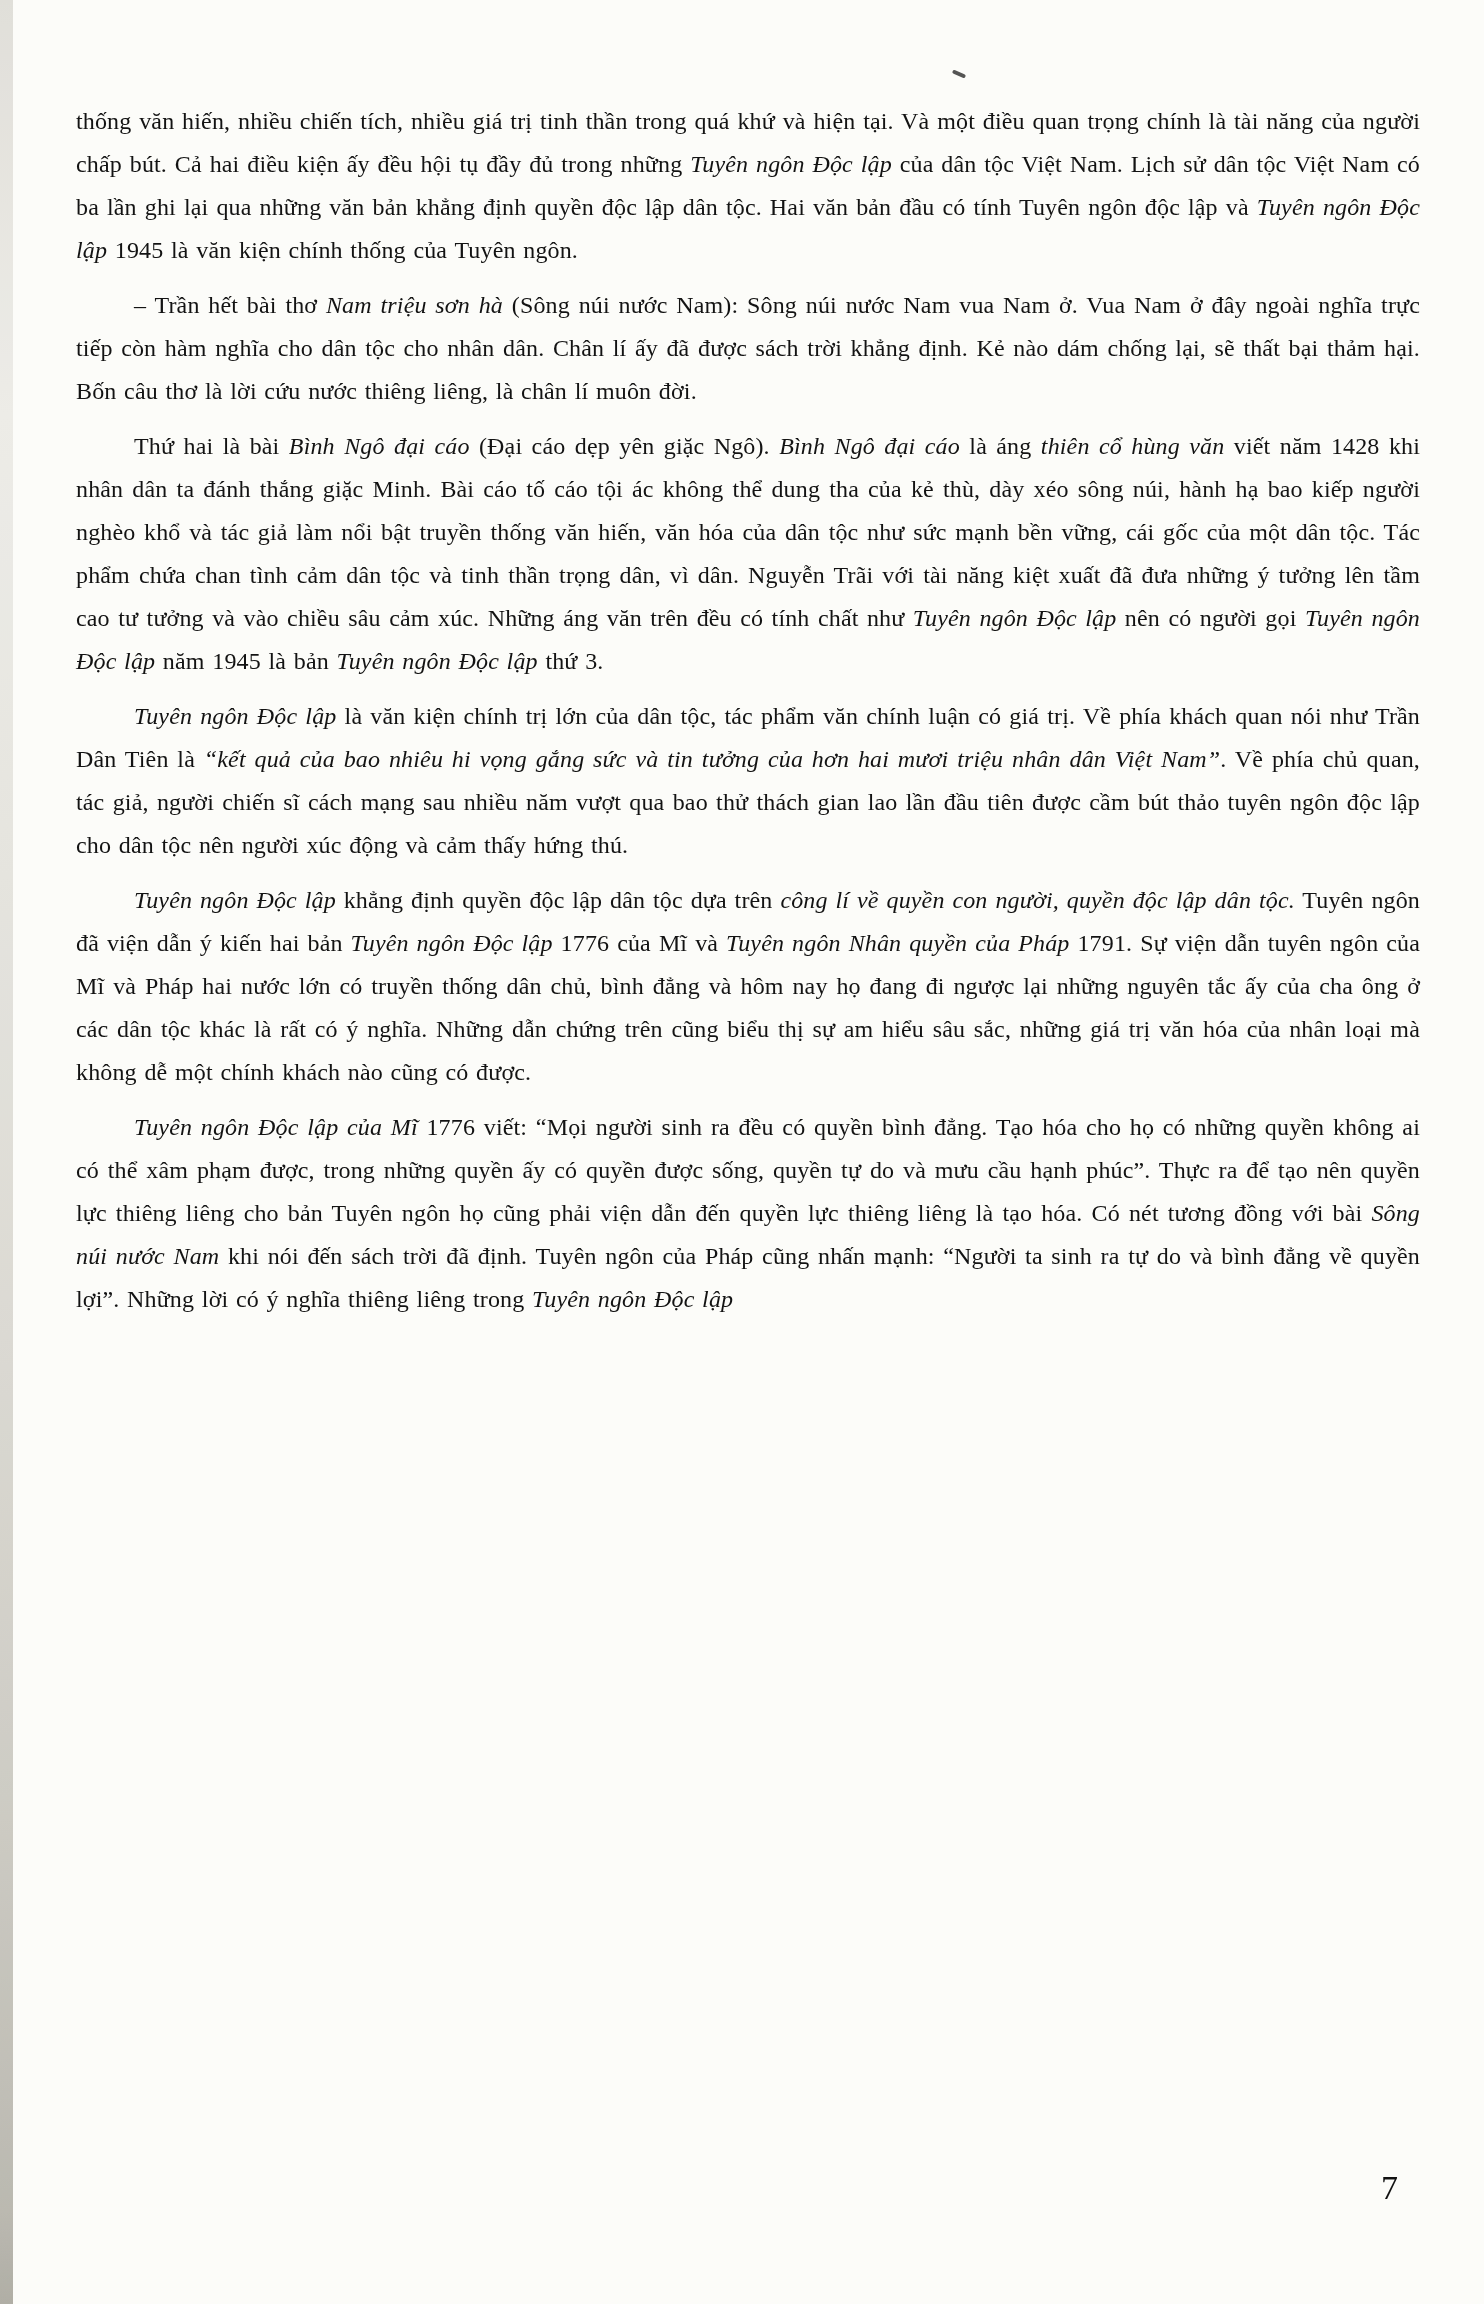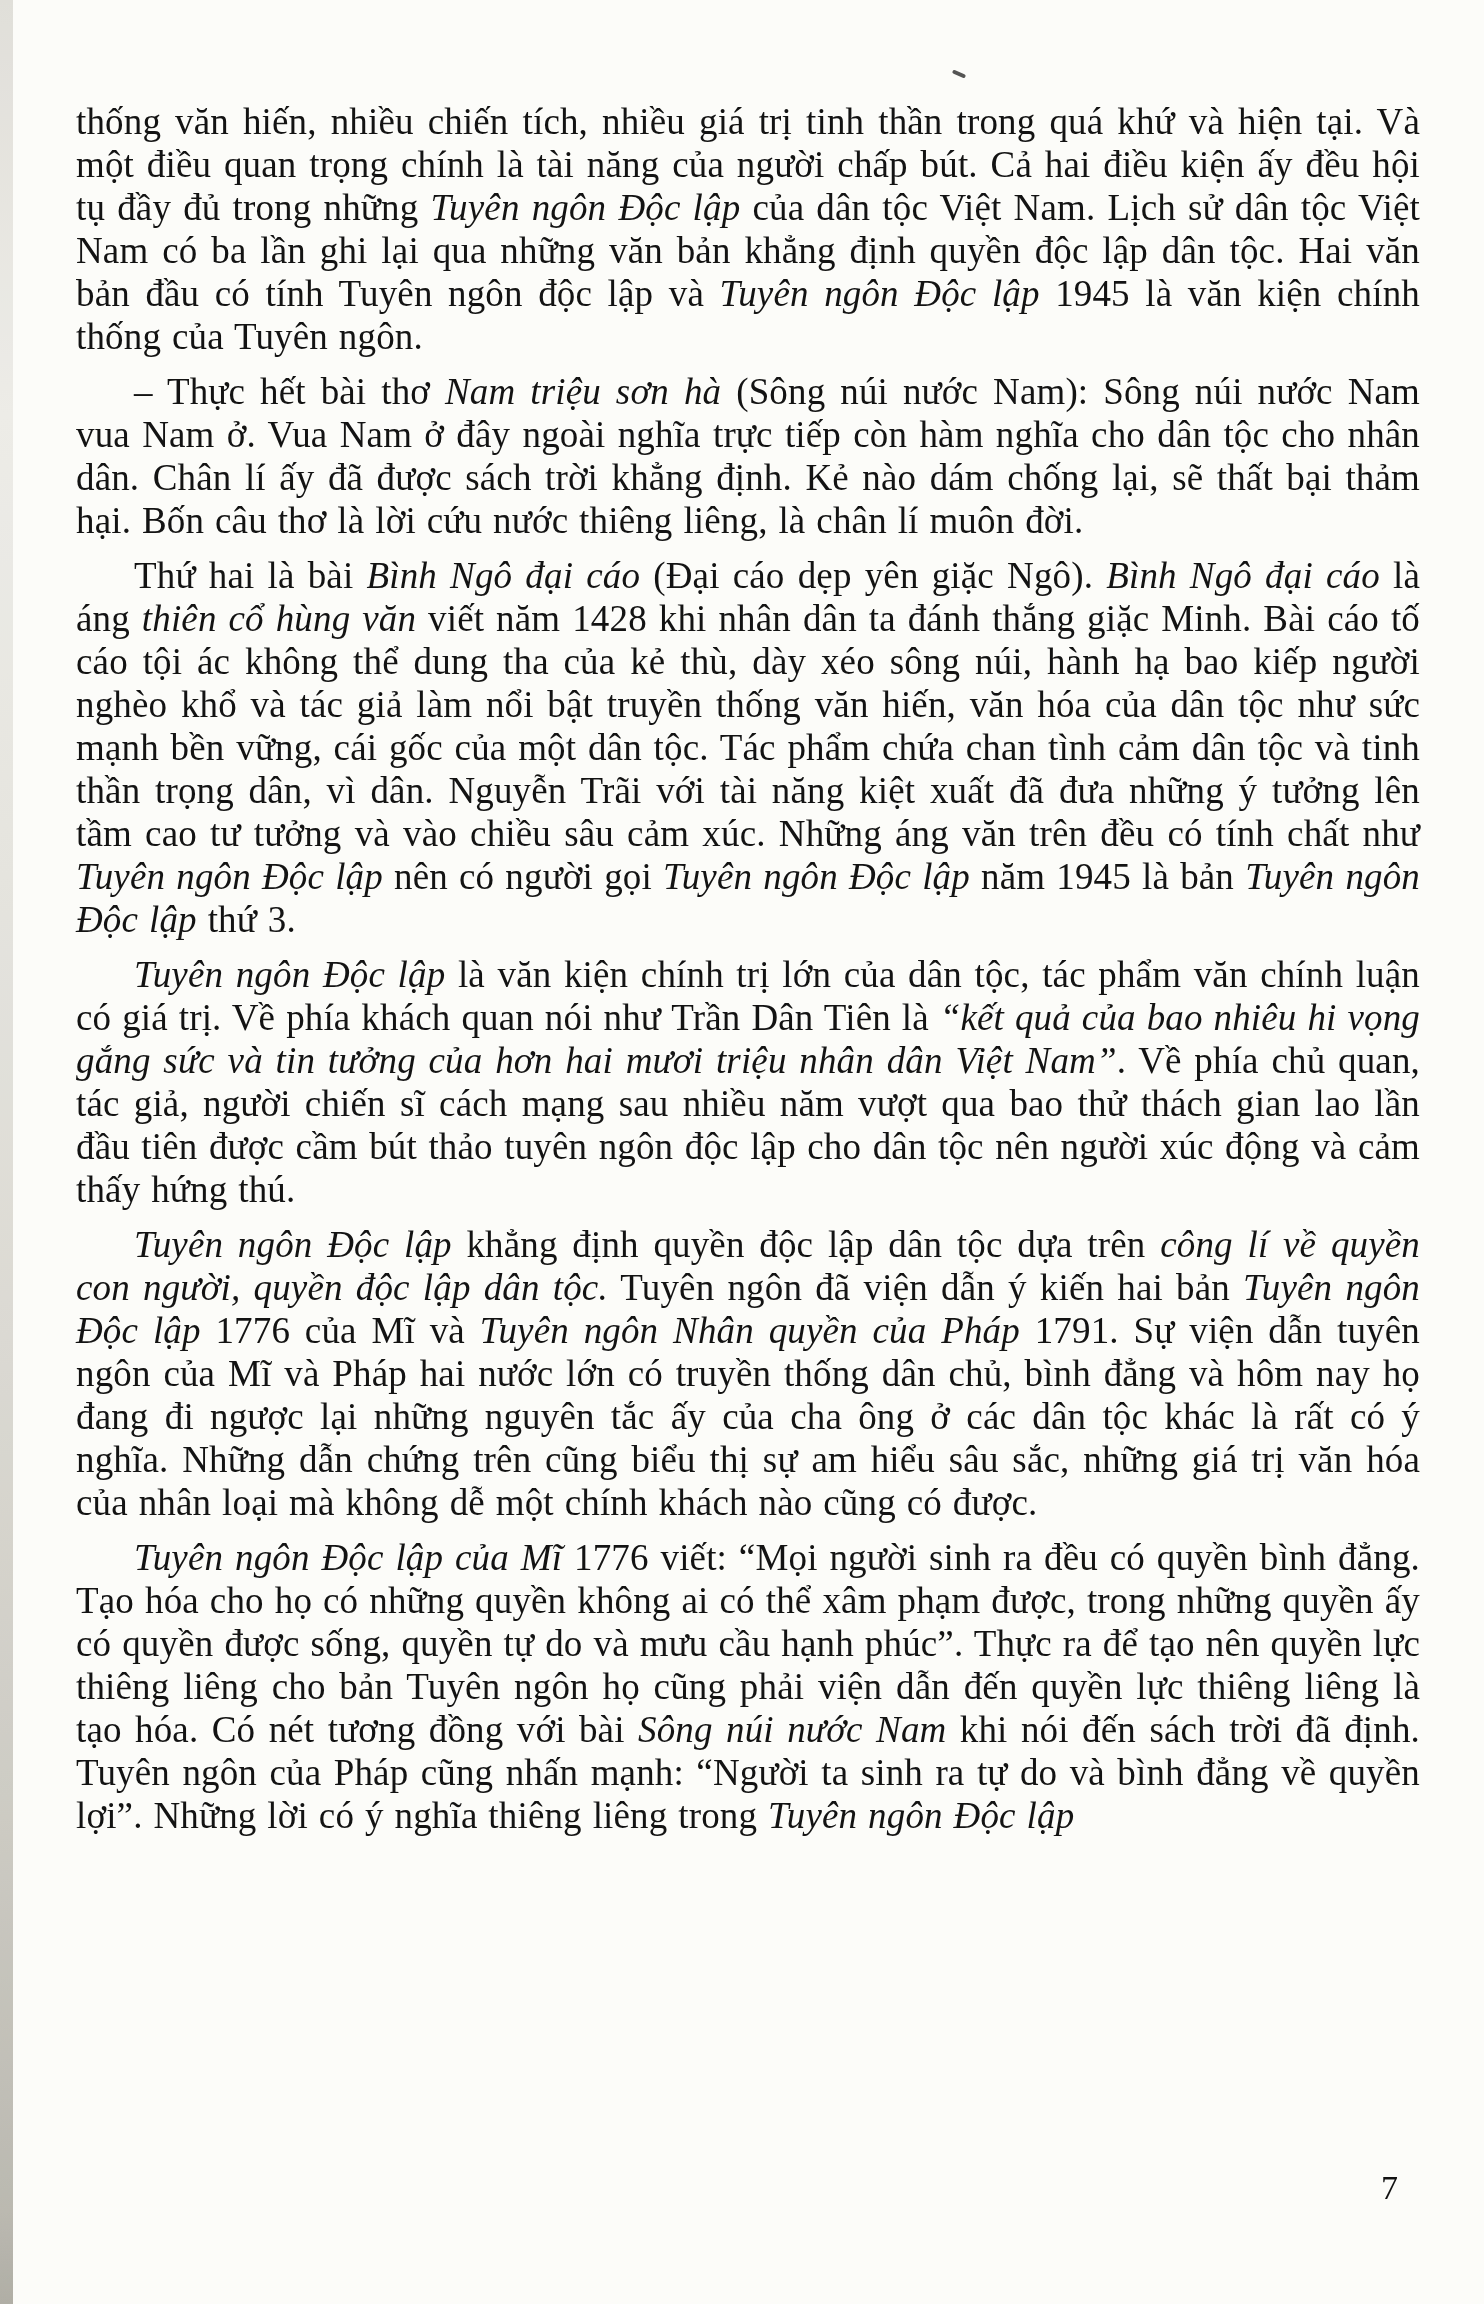--- a/index.html
+++ b/index.html
@@ -47,21 +47,21 @@
     background: #2a2a2a;
     transform: rotate(24deg);
     border-radius: 2px;
     opacity: .8;
   }
   .text-block {
     position: absolute;
     left: 76px;
     top: 100px;
     width: 1344px;
-    font-size: 37px;
+    font-size: 24px;
     line-height: 43px;
     text-align: justify;
     letter-spacing: 0.15px;
     word-spacing: 1.5px;
   }
   .text-block p {
     margin: 0 0 12px 0;
   }
   .text-block p.ind {
     text-indent: 58px;
@@ -81,21 +81,21 @@
 </head>
 <body>
 
 <div class="page">
   <div class="edge-strip"></div>
   <div class="scan-tick"></div>
 
   <div class="text-block">
     <p><span>thống văn hiến, nhiều chiến tích, nhiều giá trị tinh thần trong quá khứ và hiện tại. Và một điều quan trọng chính là tài năng của người chấp bút. Cả hai điều kiện ấy đều hội tụ đầy đủ trong những </span><span class="it">Tuyên ngôn Độc lập</span><span> của dân tộc Việt Nam. Lịch sử dân tộc Việt Nam có ba lần ghi lại qua những văn bản khẳng định quyền độc lập dân tộc. Hai văn bản đầu có tính Tuyên ngôn độc lập và </span><span class="it">Tuyên ngôn Độc lập</span><span> 1945 là văn kiện chính thống của Tuyên ngôn.</span></p>
 
-    <p class="ind"><span>– Thực hết bài thơ </span><span class="it">Nam triệu sơn hà</span><span> (Sông núi nước Nam): Sông núi nước Nam vua Nam ở. Vua Nam ở đây ngoài nghĩa trực tiếp còn hàm nghĩa cho dân tộc cho nhân dân. Chân lí ấy đã được sách trời khẳng định. Kẻ nào dám chống lại, sẽ thất bại thảm hại. Bốn câu thơ là lời cứu nước thiêng liêng, là chân lí muôn đời.</span></p>
+    <p class="ind"><span>– Trần hết bài thơ </span><span class="it">Nam triệu sơn hà</span><span> (Sông núi nước Nam): Sông núi nước Nam vua Nam ở. Vua Nam ở đây ngoài nghĩa trực tiếp còn hàm nghĩa cho dân tộc cho nhân dân. Chân lí ấy đã được sách trời khẳng định. Kẻ nào dám chống lại, sẽ thất bại thảm hại. Bốn câu thơ là lời cứu nước thiêng liêng, là chân lí muôn đời.</span></p>
 
     <p class="ind"><span>Thứ hai là bài </span><span class="it">Bình Ngô đại cáo</span><span> (Đại cáo dẹp yên giặc Ngô). </span><span class="it">Bình Ngô đại cáo</span><span> là áng </span><span class="it">thiên cổ hùng văn</span><span> viết năm 1428 khi nhân dân ta đánh thắng giặc Minh. Bài cáo tố cáo tội ác không thể dung tha của kẻ thù, dày xéo sông núi, hành hạ bao kiếp người nghèo khổ và tác giả làm nổi bật truyền thống văn hiến, văn hóa của dân tộc như sức mạnh bền vững, cái gốc của một dân tộc. Tác phẩm chứa chan tình cảm dân tộc và tinh thần trọng dân, vì dân. Nguyễn Trãi với tài năng kiệt xuất đã đưa những ý tưởng lên tầm cao tư tưởng và vào chiều sâu cảm xúc. Những áng văn trên đều có tính chất như </span><span class="it">Tuyên ngôn Độc lập</span><span> nên có người gọi </span><span class="it">Tuyên ngôn Độc lập</span><span> năm 1945 là bản </span><span class="it">Tuyên ngôn Độc lập</span><span> thứ 3.</span></p>
 
     <p class="ind"><span class="it">Tuyên ngôn Độc lập</span><span> là văn kiện chính trị lớn của dân tộc, tác phẩm văn chính luận có giá trị. Về phía khách quan nói như Trần Dân Tiên là </span><span class="it">“kết quả của bao nhiêu hi vọng gắng sức và tin tưởng của hơn hai mươi triệu nhân dân Việt Nam”</span><span>. Về phía chủ quan, tác giả, người chiến sĩ cách mạng sau nhiều năm vượt qua bao thử thách gian lao lần đầu tiên được cầm bút thảo tuyên ngôn độc lập cho dân tộc nên người xúc động và cảm thấy hứng thú.</span></p>
 
     <p class="ind"><span class="it">Tuyên ngôn Độc lập</span><span> khẳng định quyền độc lập dân tộc dựa trên </span><span class="it">công lí về quyền con người, quyền độc lập dân tộc.</span><span> Tuyên ngôn đã viện dẫn ý kiến hai bản </span><span class="it">Tuyên ngôn Độc lập</span><span> 1776 của Mĩ và </span><span class="it">Tuyên ngôn Nhân quyền của Pháp</span><span> 1791. Sự viện dẫn tuyên ngôn của Mĩ và Pháp hai nước lớn có truyền thống dân chủ, bình đẳng và hôm nay họ đang đi ngược lại những nguyên tắc ấy của cha ông ở các dân tộc khác là rất có ý nghĩa. Những dẫn chứng trên cũng biểu thị sự am hiểu sâu sắc, những giá trị văn hóa của nhân loại mà không dễ một chính khách nào cũng có được.</span></p>
 
     <p class="ind"><span class="it">Tuyên ngôn Độc lập của Mĩ</span><span> 1776 viết: “Mọi người sinh ra đều có quyền bình đẳng. Tạo hóa cho họ có những quyền không ai có thể xâm phạm được, trong những quyền ấy có quyền được sống, quyền tự do và mưu cầu hạnh phúc”. Thực ra để tạo nên quyền lực thiêng liêng cho bản Tuyên ngôn họ cũng phải viện dẫn đến quyền lực thiêng liêng là tạo hóa. Có nét tương đồng với bài </span><span class="it">Sông núi nước Nam</span><span> khi nói đến sách trời đã định. Tuyên ngôn của Pháp cũng nhấn mạnh: “Người ta sinh ra tự do và bình đẳng về quyền lợi”. Những lời có ý nghĩa thiêng liêng trong </span><span class="it">Tuyên ngôn Độc lập</span></p>
   </div>
 

